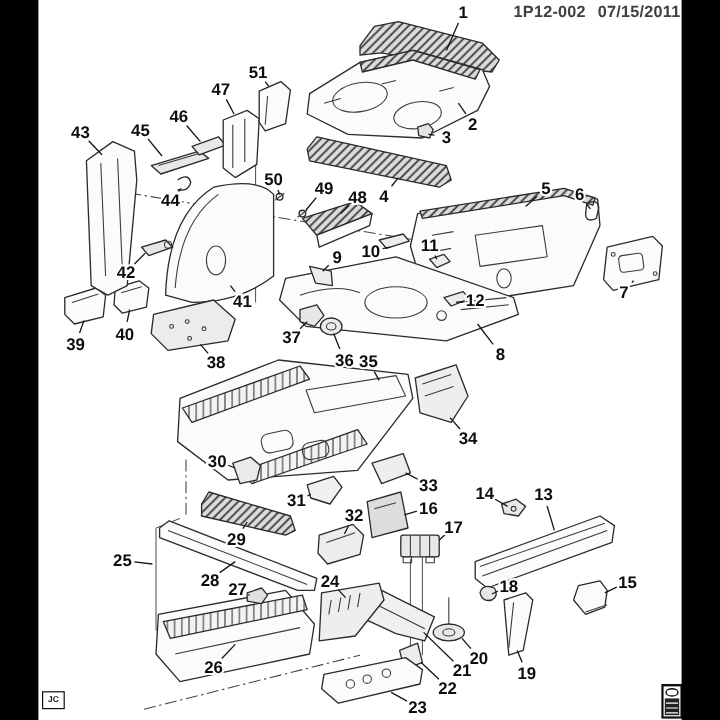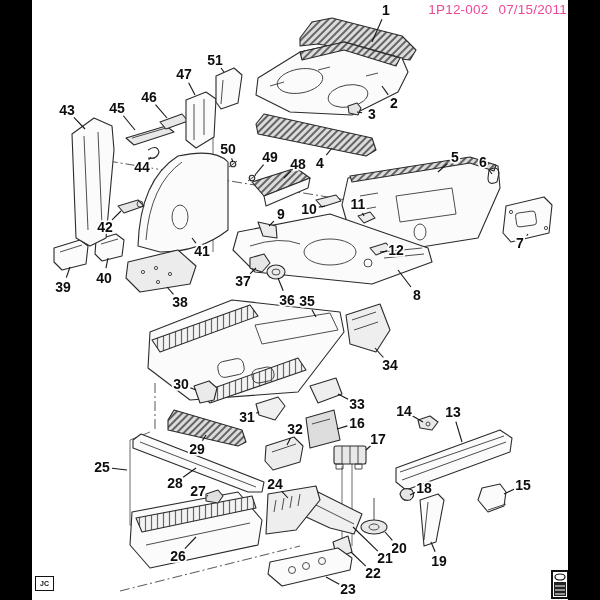--- a/index.html
+++ b/index.html
@@ -1,21 +1,21 @@
 <!DOCTYPE html>
 <html><head>
 <meta charset="utf-8">
 <style>
   html,body{margin:0;padding:0;background:#000;}
   .page{position:relative;width:600px;height:600px;background:#fff;overflow:hidden;
         font-family:"Liberation Sans", sans-serif;}
   .band{position:absolute;top:0;width:32px;height:600px;background:#000;}
   .band.left{left:0;} .band.right{left:568px;}
-  .header{position:absolute;top:2px;right:33px;font-weight:normal;font-size:13.5px;
-          color:#ec4899;letter-spacing:0.2px;white-space:nowrap;}
+  .header{position:absolute;top:2px;right:33px;font-weight:bold;font-size:13.5px;
+          color:#404040;letter-spacing:0.2px;white-space:nowrap;}
   .header .doc{margin-right:10px;}
   .corner-box{position:absolute;left:35px;top:576px;width:17px;height:13px;
               border:1.6px solid #111;display:flex;align-items:center;justify-content:center;
               font-size:7px;font-weight:bold;color:#111;background:#fff;}
   svg.diagram{position:absolute;left:0;top:0;}
   .part{stroke:#2b2b2b;stroke-width:1.1;fill:#fbfbfb;stroke-linejoin:round;} .detail{stroke:#3a3a3a;stroke-width:0.9;fill:none;}
   #leaders line{stroke:#161616;stroke-width:1.1;}
   #labels text{font:bold 14px "Liberation Sans", sans-serif;text-anchor:middle;
                dominant-baseline:central;fill:#0d0d0d;stroke:#fff;stroke-width:3.5px;
                paint-order:stroke;}

